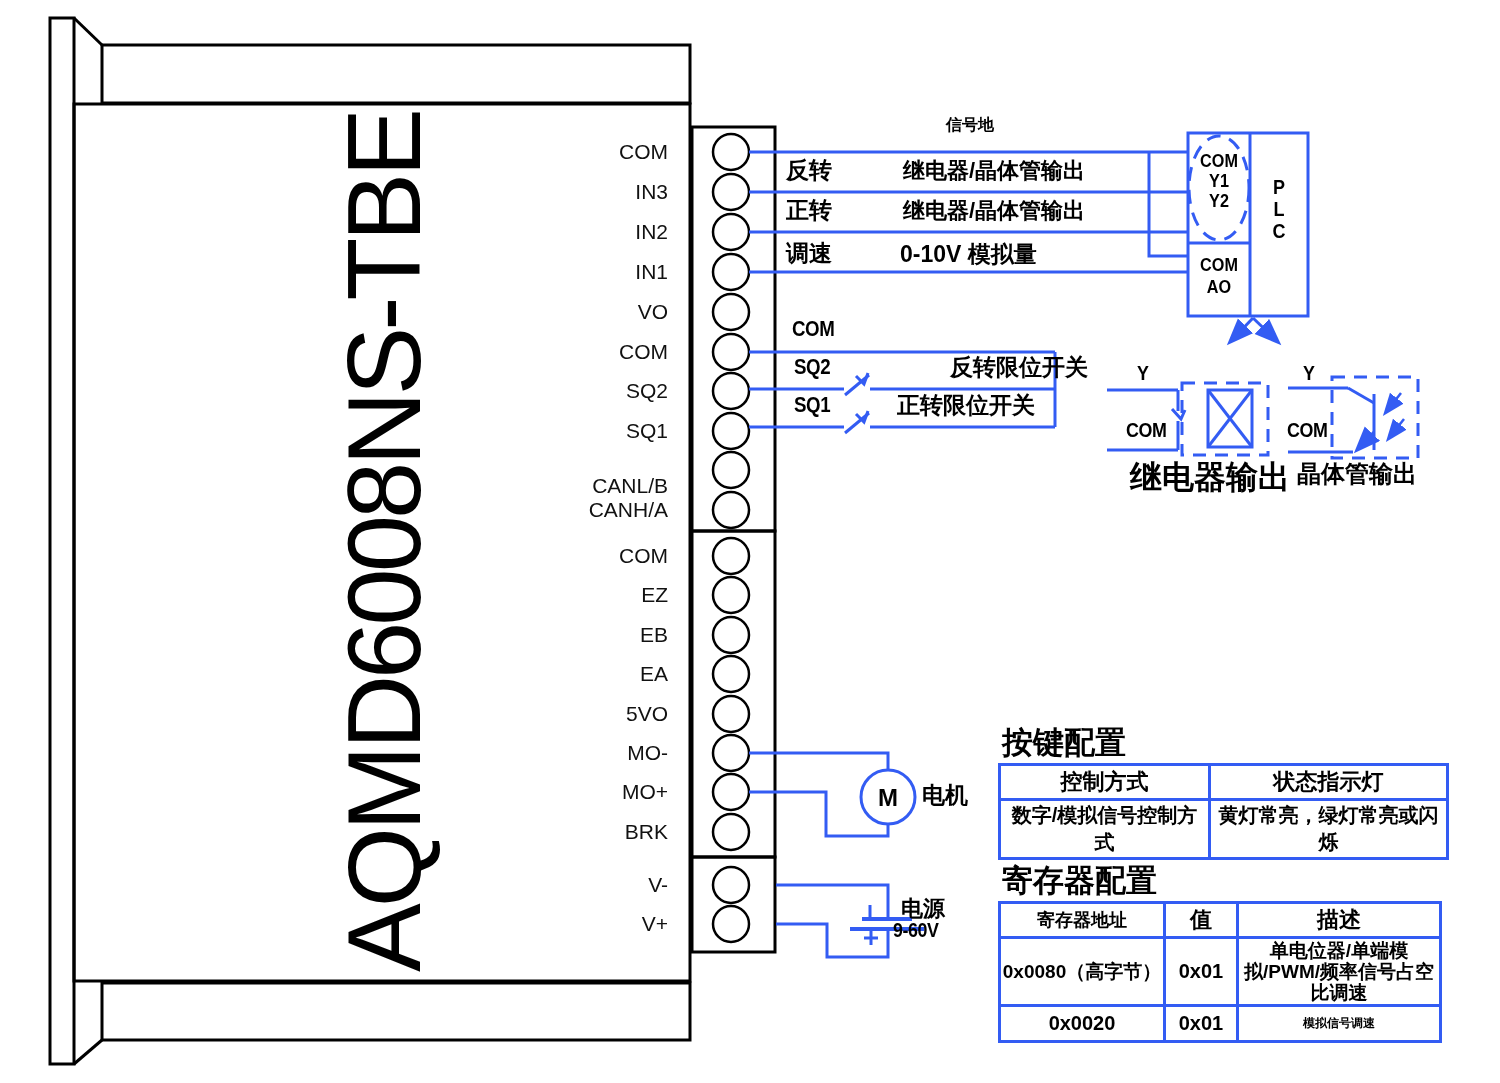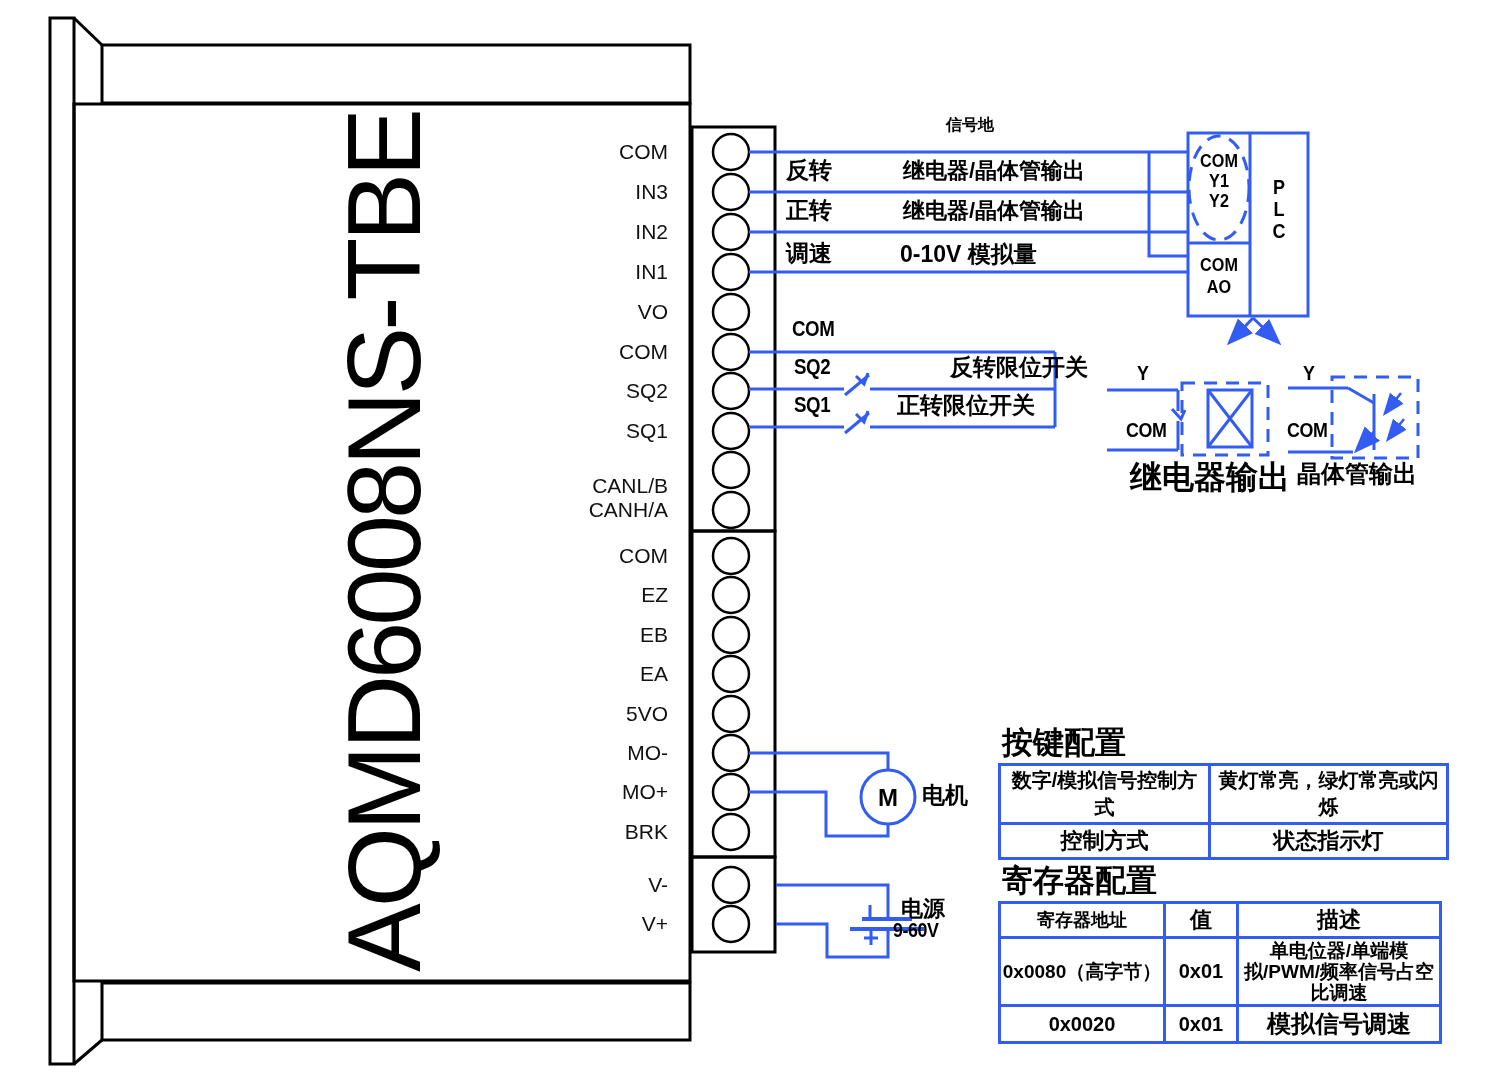--- a/index.html
+++ b/index.html
@@ -213,27 +213,27 @@
   <div class="lbl b" style="left:901px;top:894px;font-size:22px">电源</div>
   <div class="lbl b narrow" style="left:893px;top:918px;font-size:21px">9-60V</div>
 
   <div class="tbl-title" style="left:1002px;top:722px">按键配置</div>
   <table class="cfg" style="left:998px;top:763px;width:448px">
     <colgroup>
         <col style="width:210px">
         <col style="width:238px">
       </colgroup>
     <tbody>
-        <tr style="height:37px">
+        <tr style="height:30px">
+      <th style="font-size:22px">控制方式</th>
+      <th style="font-size:22px">状态指示灯</th>
+    </tr>
+    <tr style="height:37px">
       <td style="font-size:20px">数字/模拟信号控制方式</td>
       <td style="font-size:20px">黄灯常亮，绿灯常亮或闪烁</td>
-    </tr>
-    <tr style="height:30px">
-      <th style="font-size:22px">控制方式</th>
-      <th style="font-size:22px">状态指示灯</th>
     </tr>
   </tbody>
     </table>
 
   <div class="tbl-title" style="left:1002px;top:860px">寄存器配置</div>
   <table class="cfg" style="left:998px;top:901px;width:441px">
     <colgroup>
         <col style="width:165px">
         <col style="width:73px">
         <col style="width:203px">
@@ -245,18 +245,18 @@
       <th style="font-size:22px">描述</th>
     </tr>
     <tr style="height:62px">
       <td style="font-size:19px;white-space:nowrap">0x0080（高字节）</td>
       <td style="font-size:20px">0x01</td>
       <td style="font-size:19px;line-height:21px">单电位器/单端模拟/PWM/频率信号占空比调速</td>
     </tr>
     <tr style="height:36px">
       <td style="font-size:20px">0x0020</td>
       <td style="font-size:20px">0x01</td>
-      <td style="font-size:24px">模拟信号调速</td>
+      <td style="font-size:12px">模拟信号调速</td>
     </tr>
   </tbody>
     </table>
 
 </div>
 
 </body></html>

